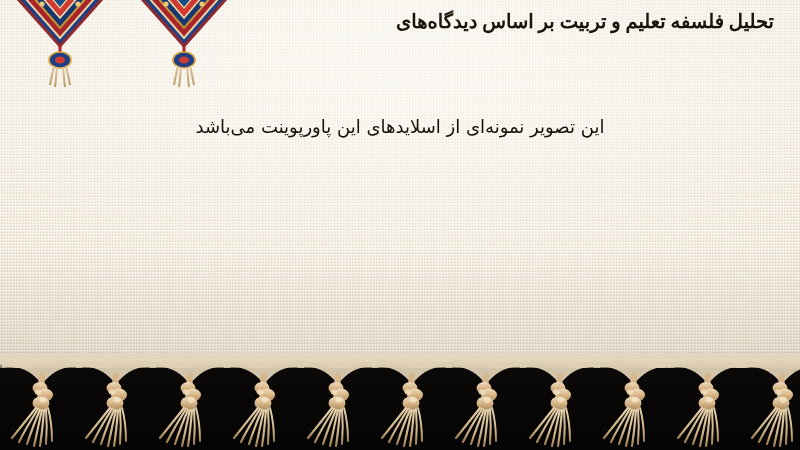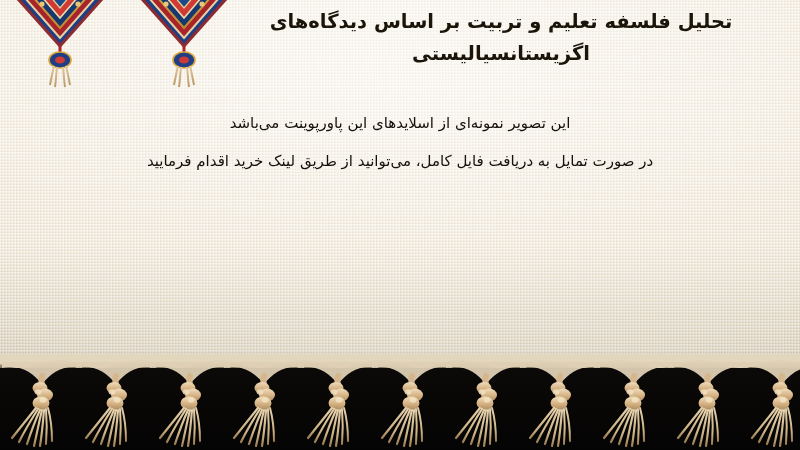--- a/index.html
+++ b/index.html
@@ -79,40 +79,41 @@
     bottom: 0;
     height: 96px;
   }
 
   
   .title {
     position: absolute;
     top: 6px;
     left: 228px;
     width: 546px;
-    text-align: center;
+    text-align: right;
     direction: rtl;
     color: #1a1409;
     font-size: 19.5px;
     font-weight: bold;
     line-height: 1.62;
     letter-spacing: 0.2px;
     text-shadow: 0 1px 0 rgba(255,255,255,0.35);
+    font-family: Liberation Serif, serif;
   }
   .title .line { display: block; }
 
   .body-text {
     position: absolute;
     top: 104px;
     left: 40px;
     right: 40px;
     direction: rtl;
     text-align: center;
     color: #15110a;
-    font-size: 15px;
+    font-size: 18px;
     line-height: 2.55;
     letter-spacing: 0.1px;
     text-shadow: 0 1px 0 rgba(255,255,255,0.3);
   }
   .body-text .line { display: block; white-space: nowrap; }
 </style>
 </head>
 <body>
 
 <div id="slide">
@@ -185,26 +186,24 @@
         <path d="M51 125 C50 133, 50 139, 49 145" stroke="url(#fr1)" stroke-width="2" fill="none"></path>
         <path d="M54 126 C54 134, 54 140, 54 146" stroke="url(#fr1)" stroke-width="2" fill="none"></path>
         <path d="M57 125 C58 133, 58 139, 59 145" stroke="url(#fr1)" stroke-width="2" fill="none"></path>
         <path d="M60 124 C62 132, 63 138, 64 143" stroke="url(#fr1)" stroke-width="2" fill="none"></path>
       </g>
     </svg>
   </div>
 
   <div class="title">
     <span class="line">تحلیل فلسفه تعلیم و تربیت بر اساس دیدگاه‌های</span>
-    <span class="line">اگزیستانسیالیستی</span>
   </div>
 
   <div class="body-text">
     <span class="line">این تصویر نمونه‌ای از اسلایدهای این پاورپوینت می‌باشد</span>
-    <span class="line">در صورت تمایل به دریافت فایل کامل، می‌توانید از طریق لینک خرید اقدام فرمایید</span>
   </div>
 
   <div class="band-top-shadow"></div>
   <div class="bottom-band"></div>
 
   <svg class="fringe" viewBox="0 0 800 96" preserveAspectRatio="none" xmlns="http://www.w3.org/2000/svg">
     <defs>
       <linearGradient id="knotG" x1="0" y1="0" x2="0" y2="1">
         <stop offset="0%" stop-color="#efdcbc"></stop>
         <stop offset="50%" stop-color="#d9b688"></stop>

